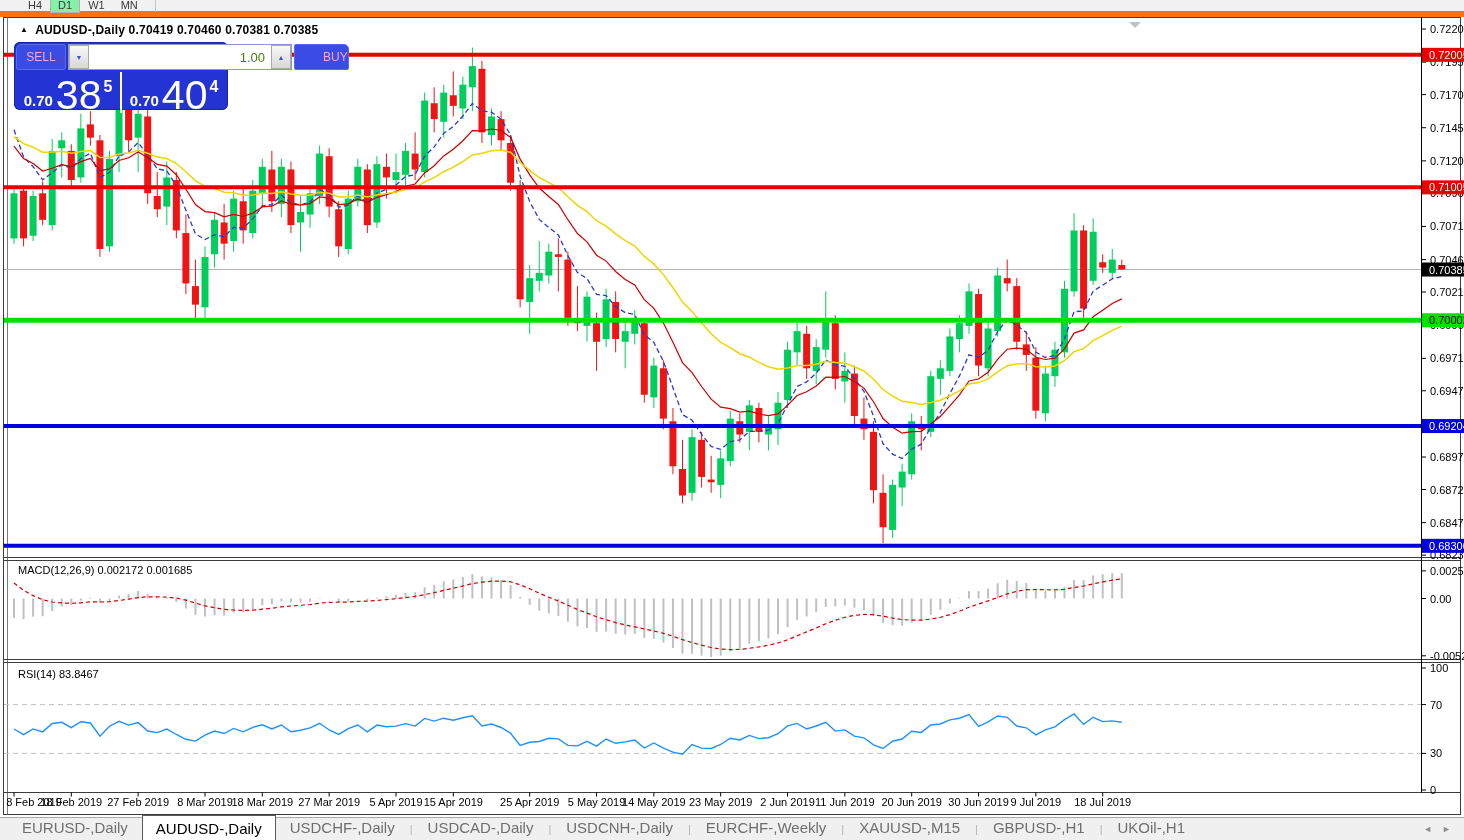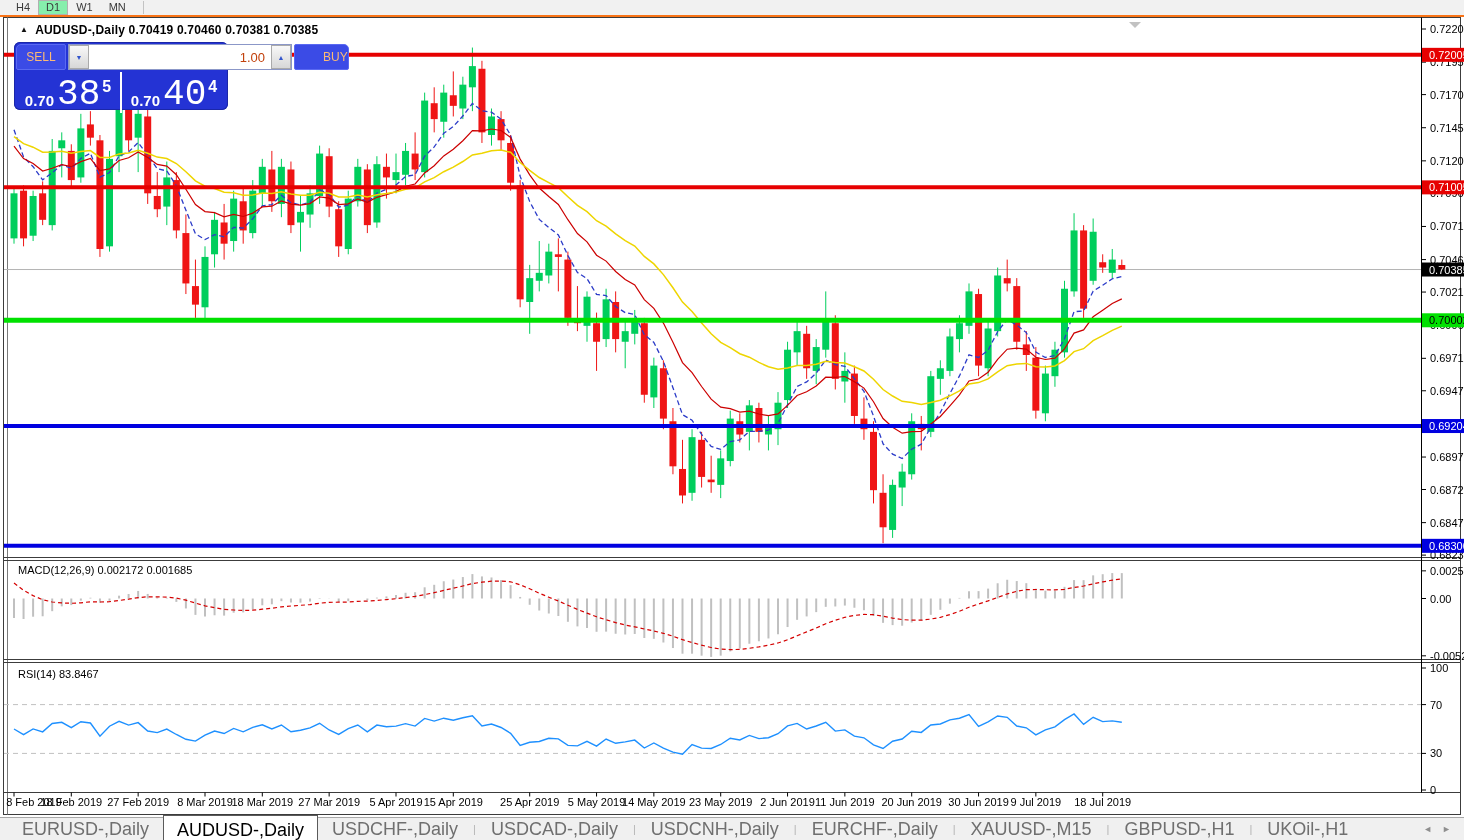--- a/index.html
+++ b/index.html
@@ -1,62 +1,62 @@
 <!DOCTYPE html>
 <html><head>
 <meta charset="utf-8">
 <style>
   * { margin:0; padding:0; box-sizing:border-box; }
   html,body { width:1464px; height:840px; overflow:hidden; background:#fff;
               font-family:"Liberation Sans", sans-serif; }
   
   .toolbar { position:absolute; top:0; left:0; width:1464px; height:17px;
-             background:#f1f1f1; border-bottom:2px solid #f97316;
-             display:flex; align-items:center; padding-left:8px; }
+             background:#f1f1f1; border-bottom:6px solid #f97316;
+             display:flex; align-items:center; padding-left:20px; }
   .tf { height:15px; padding:0 7px; font-size:11px; color:#3a3a3a; background:transparent;
         border:1px solid transparent; line-height:13px; cursor:default; }
   .tf.active { background:#86efac; border:1px solid #b0b0b0; }
   .toolbar .sep { width:1px; height:13px; background:#c3c3c3; margin-left:9px; }
   
   #chart-svg { position:absolute; top:17px; left:0; }
   #chart-svg text { font-family:"Liberation Sans", sans-serif; font-size:11px; fill:#000; }
   
   .chart-title { position:absolute; top:23px; left:20px; font-size:12px; font-weight:600;
                  color:#000; letter-spacing:.2px; }
   .chart-title .tri { font-size:8px; margin-right:7px; vertical-align:2px; color:#111; }
   
   .trade-panel { position:absolute; top:42px; left:14px; width:214px; height:68px;
                  background:#2433d4; border-radius:6px; padding:2px;
                  box-shadow:0 0 0 1px #1b27a8 inset; }
   .tp-top { display:flex; height:26px; align-items:stretch; }
-  .tp-sell-btn,.tp-buy-btn { flex:0 0 50px; background:#3b4be6; color:#fdba74; border:1px solid #5a69f2;
+  .tp-sell-btn,.tp-buy-btn { flex:0 0 50px; background:#3b4be6; color:#f0abfc; border:1px solid #5a69f2;
       font-size:12px; font-family:"Liberation Sans",sans-serif; cursor:pointer; }
   .tp-sell-btn { border-radius:5px 2px 2px 2px; }
   .tp-buy-btn  { border-radius:2px 5px 2px 2px;padding-left:28px; }
   .tp-vol { flex:1; display:flex; margin:0 2px; background:#fff; border:1px solid #8b97c8; }
   .tp-spin { width:20px; background:linear-gradient(#f8f8f8,#d7d7d7); border:1px solid #aaa;
              font-size:7px; color:#3355cc; padding:0; cursor:pointer; }
   .tp-input { flex:1; border:none; outline:none; text-align:right; font-size:13px;
-              padding-right:6px; font-family:"Liberation Sans",sans-serif; color:#c2410c; min-width:0; }
+              padding-right:6px; font-family:"Liberation Sans",sans-serif; color:#4d7c0f; min-width:0; }
   .tp-prices { display:flex; height:45px; position:relative; }
   .tp-price { flex:1; color:#fff; display:flex; align-items:flex-end; justify-content:center;
               padding-bottom:3px; }
   .tp-divider { width:2px; background:#fff; margin:2px 0; }
   .tp-small { font-size:15px; font-weight:bold; margin-right:3px; margin-bottom:3px; }
-  .tp-big { font-size:36px; line-height:34px; font-weight:400;font-family:Liberation Mono, monospace; }
+  .tp-big { font-size:41px; line-height:34px; font-weight:400; }
   .tp-sup { font-size:16px; font-weight:bold; margin-left:2px; margin-bottom:16px; }
   
   .ind-label { position:absolute; left:18px; font-size:11px; color:#000; pointer-events:none; }
   #macd-label { top:564px; }
   #rsi-label  { top:668px; }
   
   .tabbar { position:absolute; top:817px; left:0; width:1464px; height:23px;
             background:#f0f0f0; border-top:1px solid #a8a8a8;
             display:flex; align-items:flex-end; padding-left:8px; }
-  .tab { font-size:18px; color:#6f6f6f; padding:3px 13px 20px 13px; height:21px;
+  .tab { font-size:15px; color:#6f6f6f; padding:3px 13px 20px 13px; height:21px;
          border:1px solid transparent; cursor:default; white-space:nowrap; }
   .tab.active { background:#fff; border:1px solid #5a5a5a; border-bottom:none; color:#000;
                 font-weight:normal; height:23px; margin-top:-2px; padding-top:4px; }
   .tabsep { color:#b4b4b4; font-size:11px; padding:0 1px 5px 1px; align-self:flex-end; }
   .tabnav { position:absolute; right:8px; top:6px; color:#8f8f8f; font-size:9px; }
   .tabnav span { padding:0 5px; cursor:pointer; }
 </style>
 </head>
 <body>
 
@@ -605,21 +605,21 @@
 
 <div class="tabbar" id="tabbar">
   <div class="tab">EURUSD-,Daily</div>
     <div class="tab active">AUDUSD-,Daily</div>
     <div class="tab">USDCHF-,Daily</div>
     <span class="tabsep">|</span>
     <div class="tab">USDCAD-,Daily</div>
     <span class="tabsep">|</span>
     <div class="tab">USDCNH-,Daily</div>
     <span class="tabsep">|</span>
-    <div class="tab">EURCHF-,Daily</div>
+    <div class="tab">EURCHF-,Weekly</div>
     <span class="tabsep">|</span>
     <div class="tab">XAUUSD-,M15</div>
     <span class="tabsep">|</span>
     <div class="tab">GBPUSD-,H1</div>
     <span class="tabsep">|</span>
     <div class="tab">UKOil-,H1</div>
     <div class="tabnav">
     <span>◄</span><span>►</span>
   </div>
 </div>

